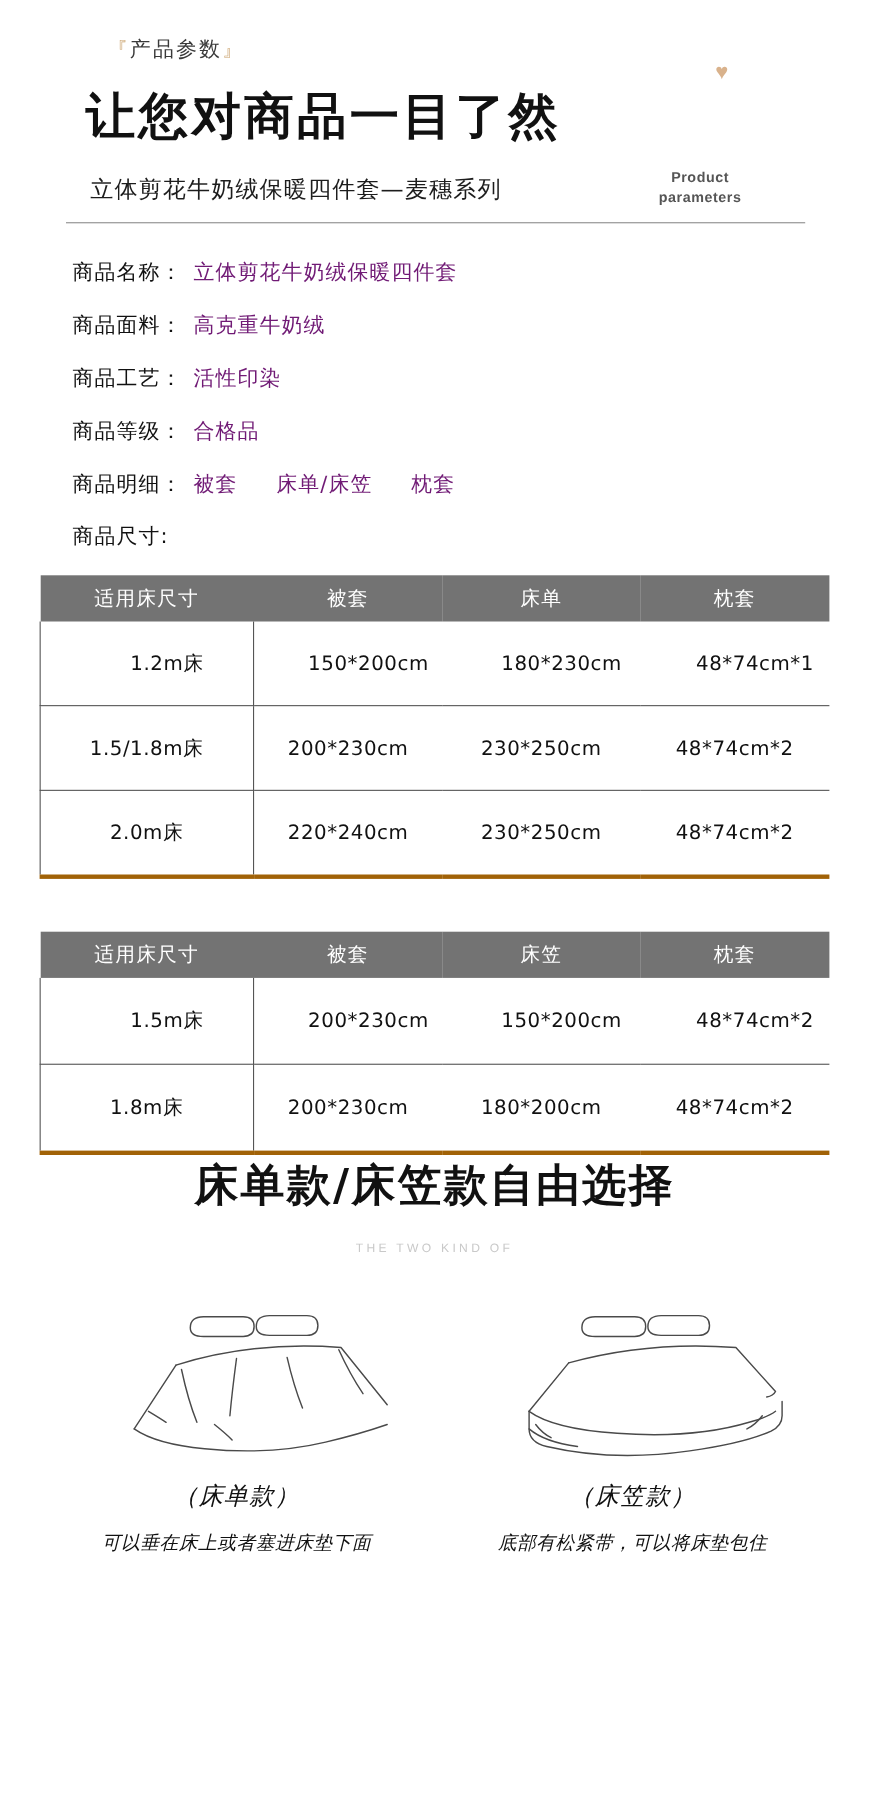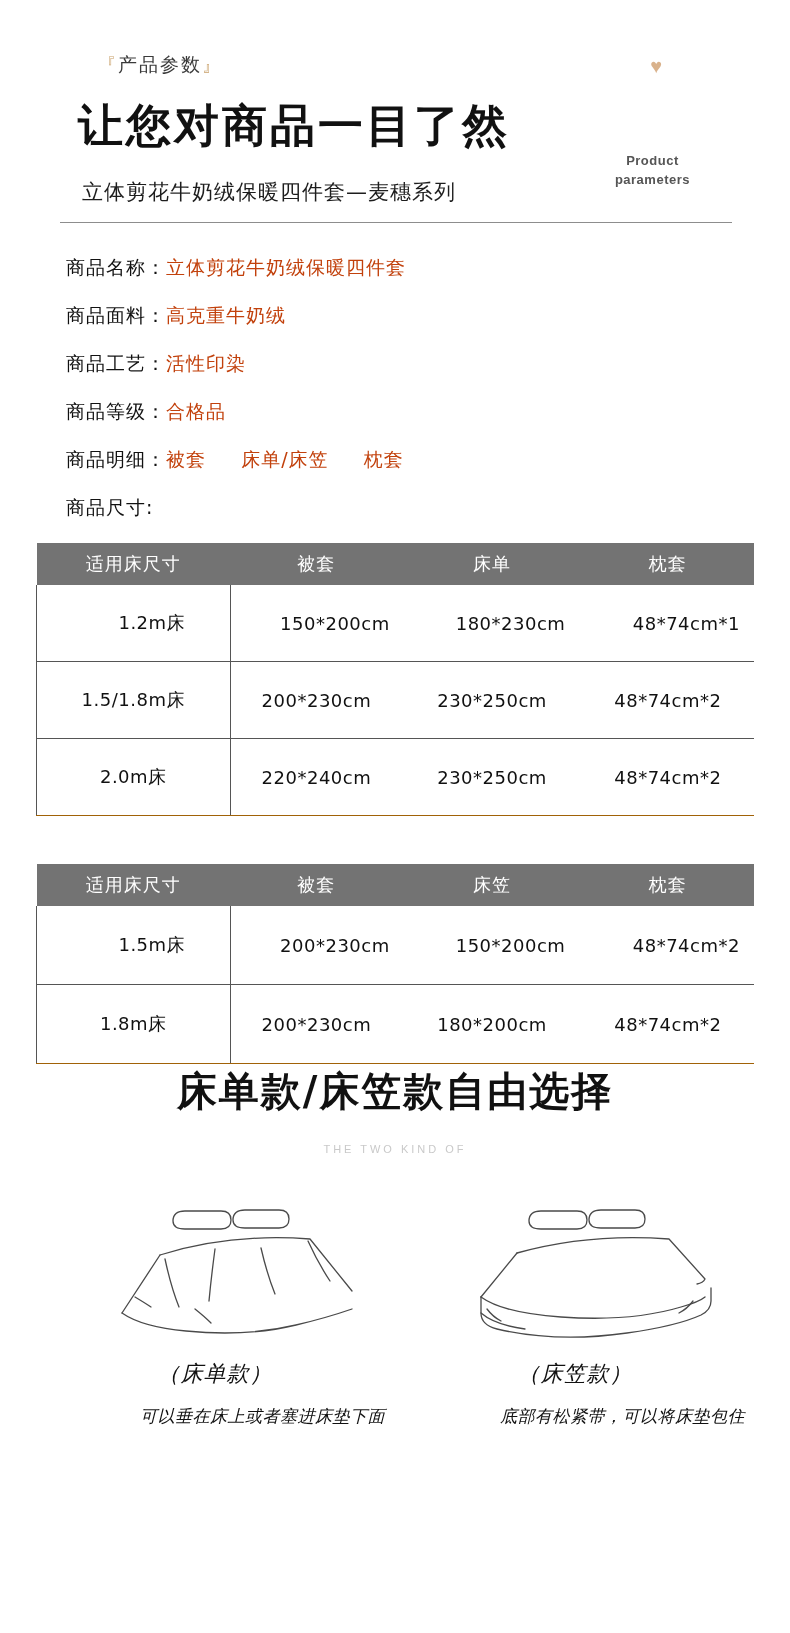--- a/index.html
+++ b/index.html
@@ -17,21 +17,21 @@
   }
   .page {
     width: 790px;
     min-height: 1633px;
     position: relative;
     box-sizing: border-box;
   }
 
   
   .header {
-    padding: 52px 0 0 0;
+    padding: 32px 0 0 0;
     position: relative;
   }
   .eyebrow {
     font-size: 19px;
     color: #3a3a3a;
     letter-spacing: 2px;
     margin-left: 98px;
     font-family: "DejaVu Sans", sans-serif;
   }
   .eyebrow .bracket {
@@ -49,21 +49,21 @@
   .headline {
     margin: 18px 0 5px 78px;
     font-size: 45px;
     font-weight: 700;
     letter-spacing: 3px;
     color: #111;
     font-family: "DejaVu Sans", sans-serif;
   }
   .product-params-en {
     position: absolute;
-    right: 100px;
+    right: 116px;
     top: 152px;
     text-align: center;
     font-size: 13px;
     font-weight: 700;
     color: #555;
     line-height: 1.45;
     letter-spacing: 0.5px;
   }
   .subtitle-row {
     margin: 22px 0 0 0;
@@ -92,21 +92,22 @@
     margin-bottom: 22px;
     font-size: 19px;
     letter-spacing: 1px;
     font-family: "DejaVu Sans", sans-serif;
   }
   .spec-label {
     color: #111;
     white-space: nowrap;
   }
   .spec-value {
-    color: #c2410c;
+    color: #701a75;
+    margin-left: 10px;
     white-space: pre;
   }
 
   
   .table-wrap {
     margin: 12px 36px 0 36px;
   }
   .table-wrap.second {
     margin-top: 48px;
   }
@@ -128,21 +129,21 @@
   }
   table.spec-table tbody td {
     height: 74px;
     text-align: center;
     font-size: 18px;
     color: #111;
     border-bottom: 1px solid #555;
     letter-spacing: 0.5px;
   }
   table.spec-table tbody tr:last-child td {
-    border-bottom: 1px solid #a16207;
+    border-bottom: 4px solid #a16207;
   }
   table.spec-table tbody td.firstcol {
     border-right: 1px solid #555;
   }
   table.spec-table tbody tr td:first-child {
     border-left: 1px solid #555;
   }
   table.spec-table.tbl2 tbody td {
     height: 76px;
     text-align: center;
@@ -192,21 +193,20 @@
     color: #111;
     letter-spacing: 1px;
     font-family: "DejaVu Sans", sans-serif;
   }
   .bed-desc {
     margin-top: 16px;
     font-size: 17px;
     color: #111;
     letter-spacing: 0.5px;
     font-family: "DejaVu Sans", sans-serif;
-    text-align: right;
   }
 </style>
 </head>
 <body>
 
 <div class="page">
 
   <div class="header">
     <div class="eyebrow">
       <span class="bracket">『</span><span>产品参数</span><span class="bracket">』</span>

